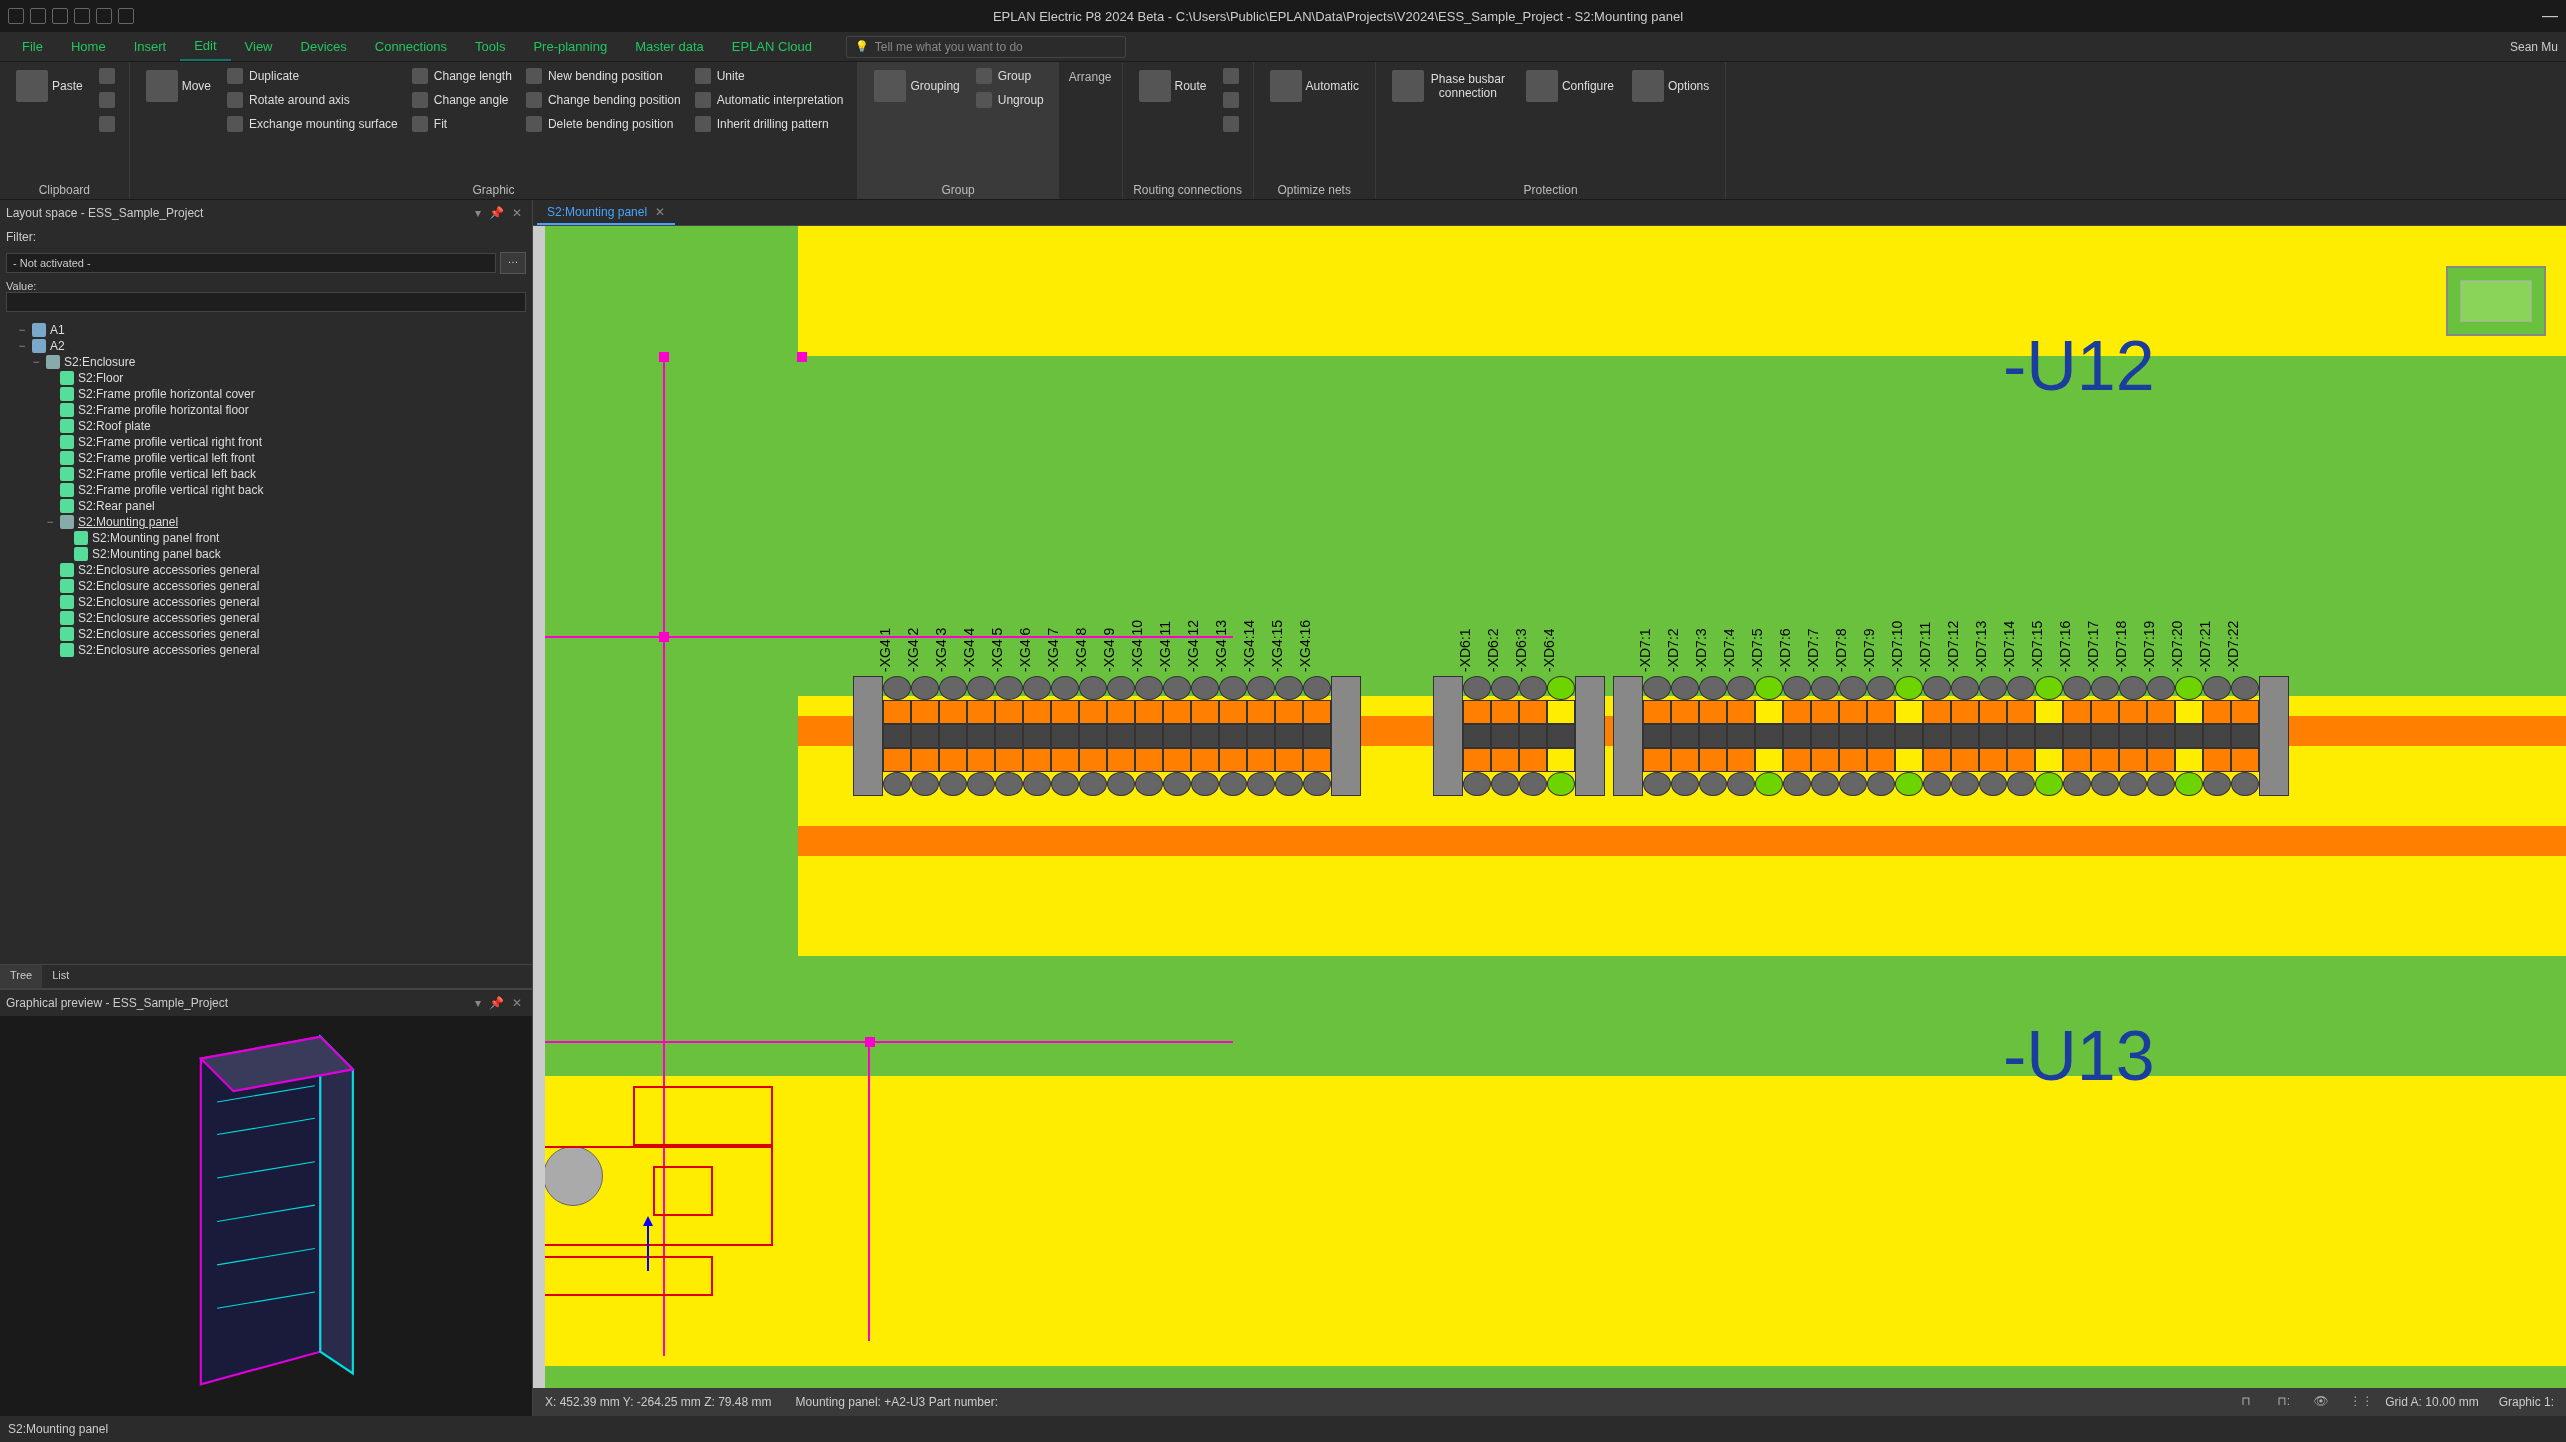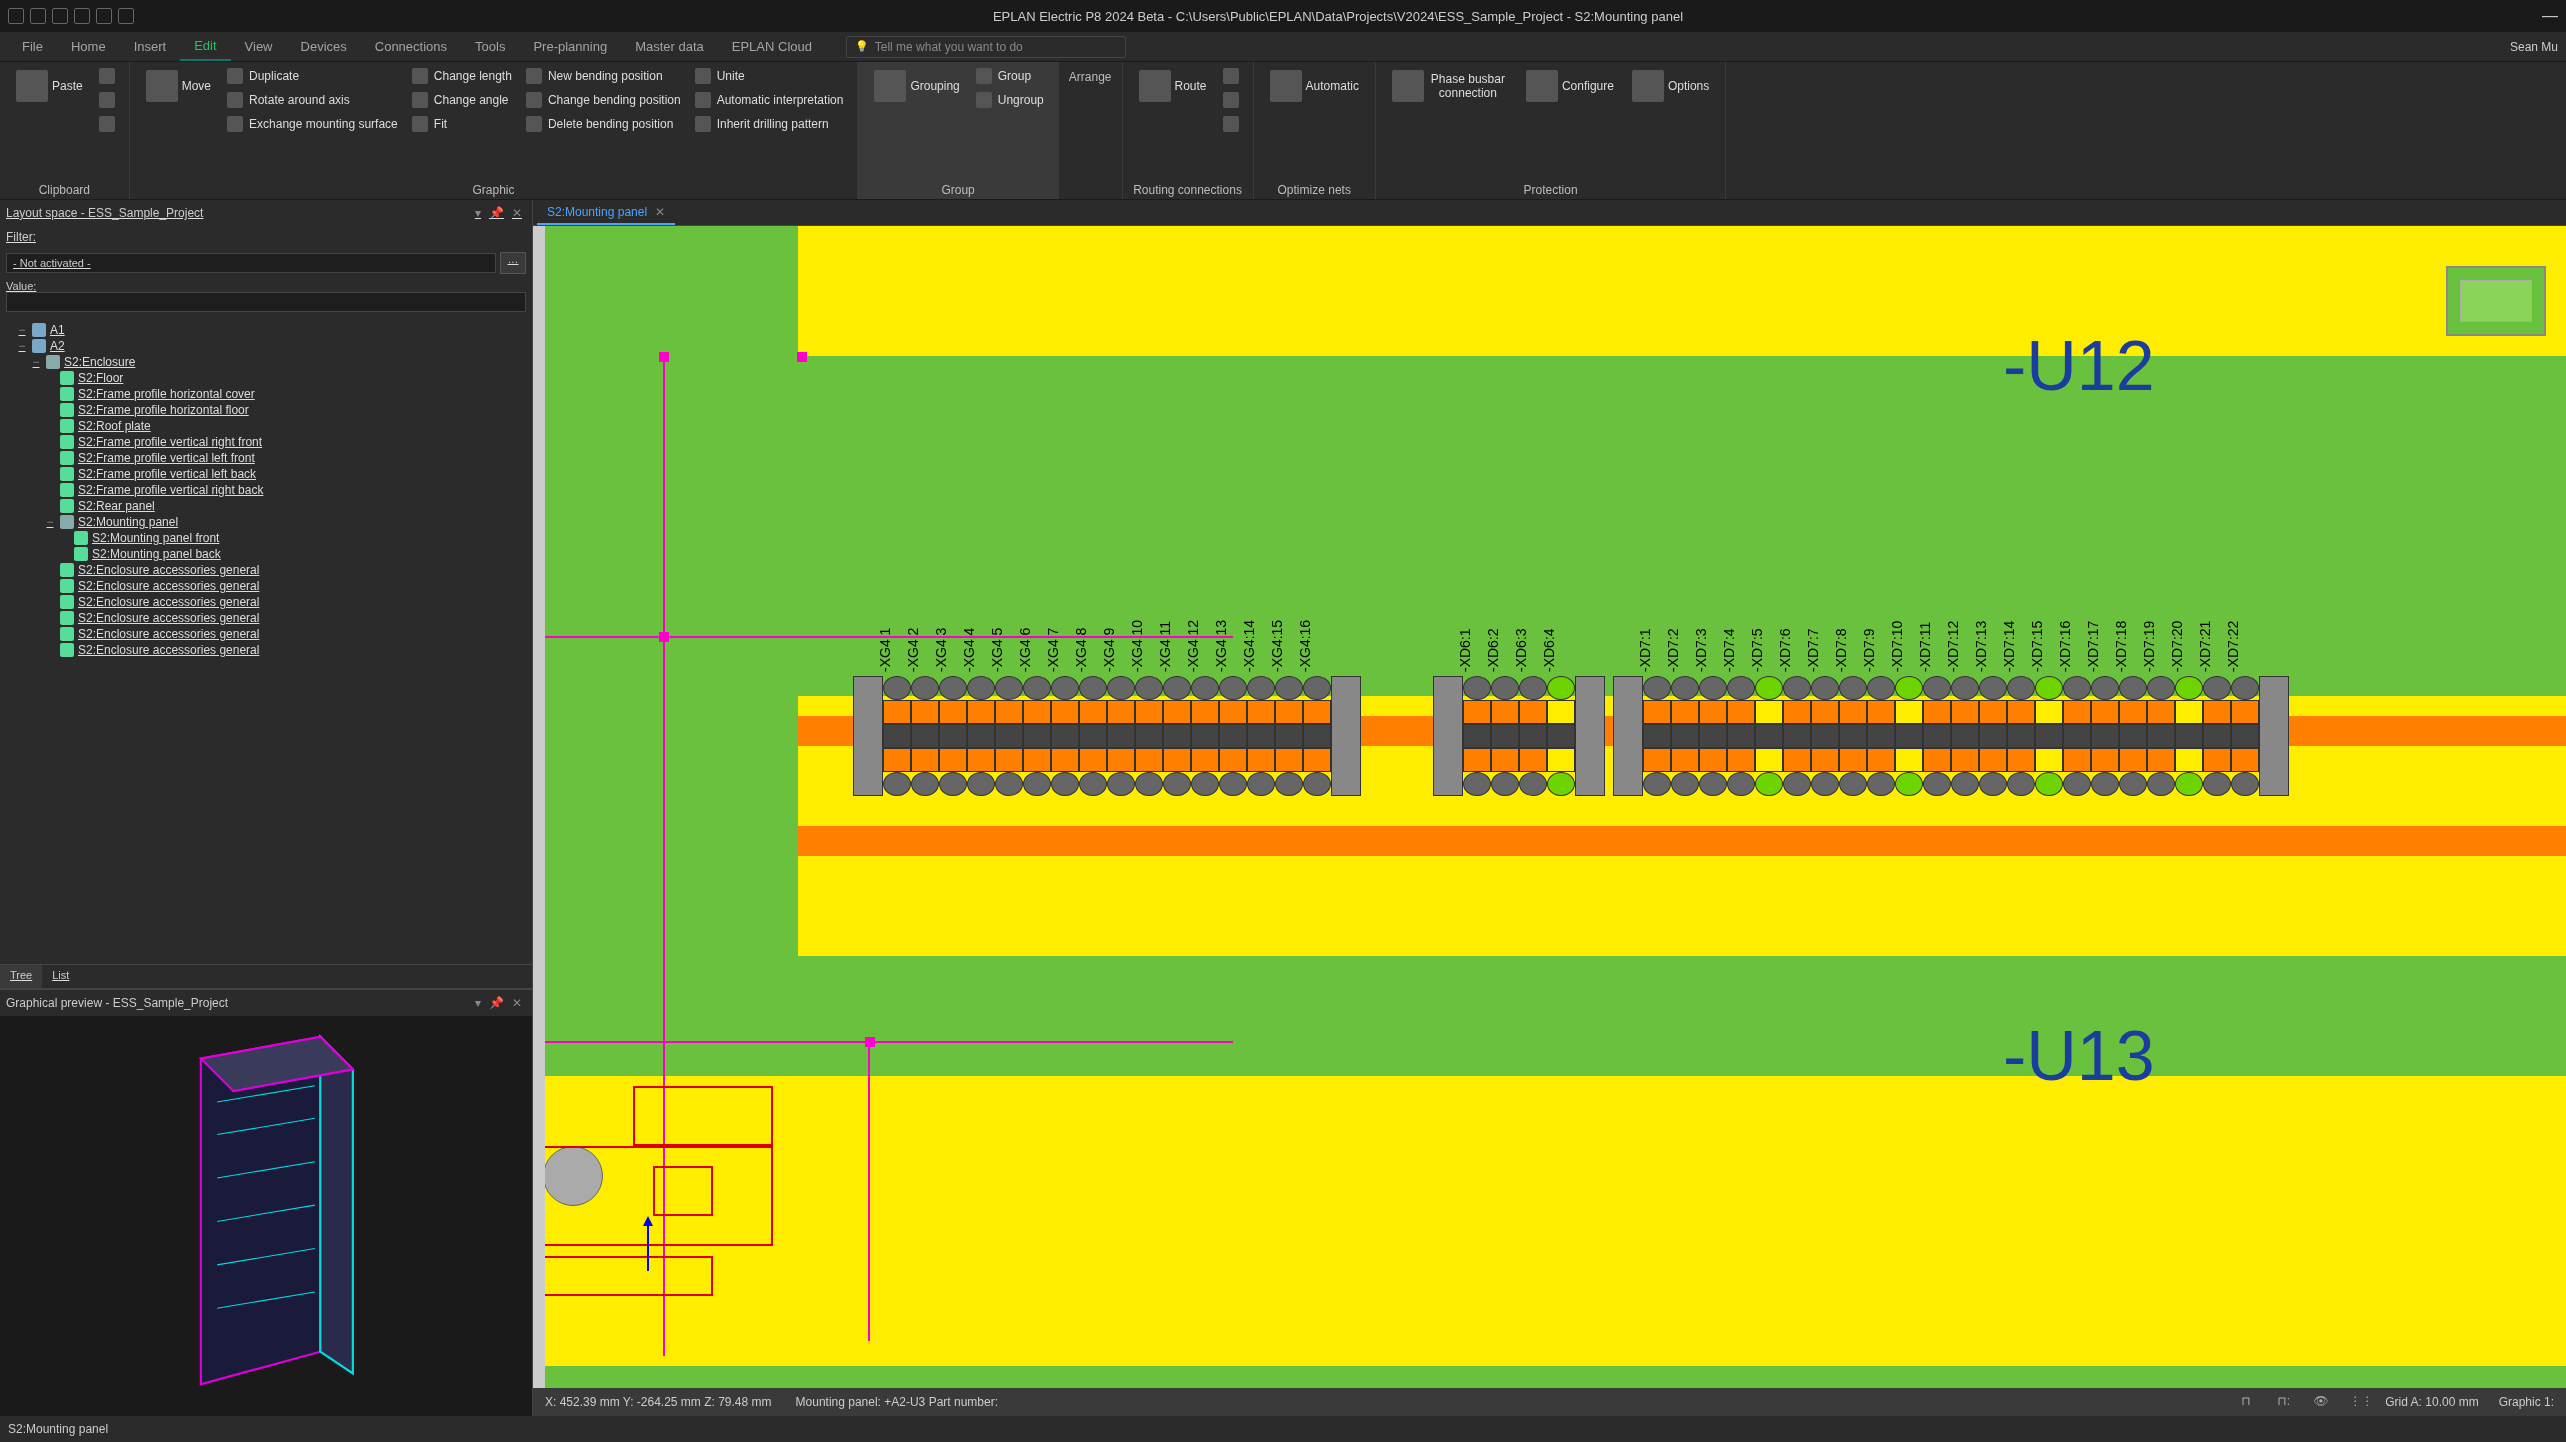--- a/index.html
+++ b/index.html
@@ -8,21 +8,21 @@
 
 .titlebar { height: 32px; background: #1a1a1a; display: flex; align-items: center; padding: 0 8px; }
 .titlebar .qat { display: flex; gap: 6px; }
 .titlebar .qat-icon { width: 16px; height: 16px; border: 1px solid #666; border-radius: 2px; }
 .titlebar .title { flex: 1; text-align: center; color: #ccc; font-size: 13px; }
 .titlebar .window-controls { display: flex; gap: 12px; color: #ccc; font-size: 16px; }
 .min-btn::before { content: "—"; }
 
 
 .ribbon-tabs { height: 30px; background: #2b2b2b; display: flex; align-items: center; padding: 0 8px; border-bottom: 1px solid #1a1a1a; }
-.ribbon-tabs .tab { padding: 6px 14px; color: #a3a3a3; font-size: 13px; cursor: pointer; }
+.ribbon-tabs .tab { padding: 6px 14px; color: #22c55e; font-size: 13px; cursor: pointer; }
 .ribbon-tabs .tab.active { border-bottom: 2px solid #0f766e; color: #22c55e; }
 .ribbon-tabs .search { margin-left: 20px; display: flex; align-items: center; gap: 6px; border: 1px solid #444; padding: 3px 8px; border-radius: 2px; flex: 0 0 280px; }
 .ribbon-tabs .search span.icon { color: #888; }
 .ribbon-tabs .search span.placeholder { color: #888; font-size: 12px; }
 .ribbon-tabs .user { margin-left: auto; color: #ccc; font-size: 12px; }
 
 
 .ribbon { height: 138px; background: #2b2b2b; display: flex; border-bottom: 1px solid #1a1a1a; }
 .ribbon-group { border-right: 1px solid #3a3a3a; padding: 4px 10px 2px; display: flex; flex-direction: column; }
 .ribbon-group .group-body { flex: 1; display: flex; align-items: flex-start; gap: 6px; }
@@ -41,21 +41,21 @@
 .doc-tabs { height: 26px; background: #2b2b2b; display: flex; align-items: flex-end; padding-left: 4px; border-bottom: 1px solid #444; }
 .panel-header { height: 26px; background: #2b2b2b; display: flex; align-items: center; padding: 0 6px; color: #ccc; font-size: 12px; }
 .panel-header .title { flex: 1; }
 .panel-header .panel-ctrl { color: #888; padding: 0 4px; cursor: pointer; }
 .doc-tab { padding: 4px 10px; color: #4aa3ff; font-size: 12px; display: flex; align-items: center; gap: 8px; border-bottom: 2px solid #4aa3ff; }
 .doc-tab .close { color: #888; cursor: pointer; }
 
 
 .main { display: flex; height: calc(1442px - 32px - 30px - 138px - 26px); }
 .left-panels { width: 533px; display: flex; flex-direction: column; background: #2b2b2b; border-right: 1px solid #444; }
-.layout-panel { display: flex; flex-direction: column; border-bottom: 1px solid #444; text-decoration: underline; }
+.layout-panel { display: flex; flex-direction: column; border-bottom: 1px solid #444; }
 .filter-row { display: flex; align-items: center; padding: 4px 6px; gap: 4px; }
 .filter-row label { color: #ccc; font-size: 12px; }
 .filter-row .filter-select { flex: 1; background: #1e1e1e; border: 1px solid #444; color: #ccc; padding: 3px 6px; font-size: 11px; }
 .filter-row .dots-btn { width: 26px; height: 22px; background: #3a3a3a; border: 1px solid #555; color: #ccc; text-align: center; cursor: pointer; }
 .value-row { padding: 2px 6px 6px; }
 .value-row label { color: #ccc; font-size: 11px; display: block; }
 .value-row input { width: 100%; background: #1e1e1e; border: 1px solid #444; color: #ccc; padding: 3px 6px; font-size: 11px; }
 
 .tree { flex: 1; overflow: auto; padding: 4px 2px; background: #2b2b2b; position: relative; }
 .tree::-webkit-scrollbar { width: 16px; }

